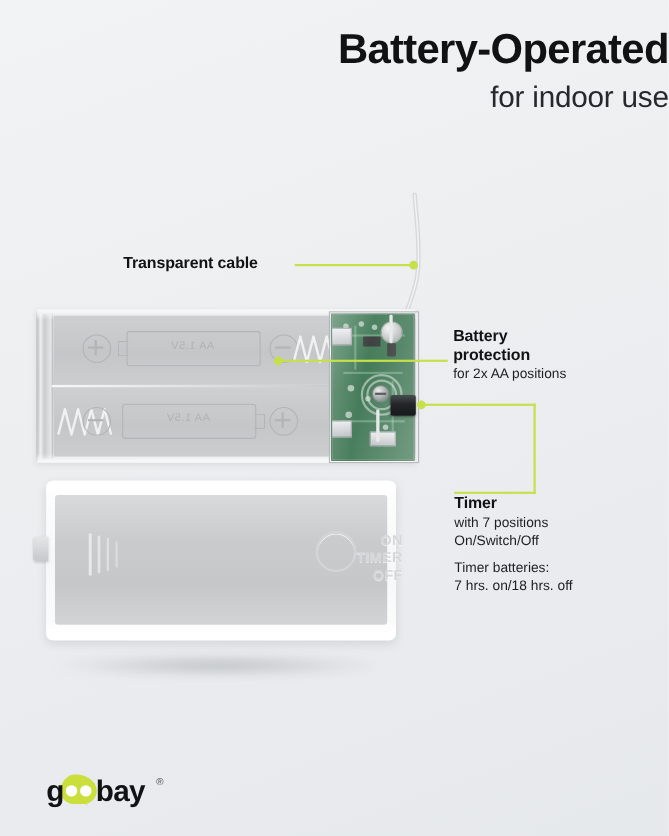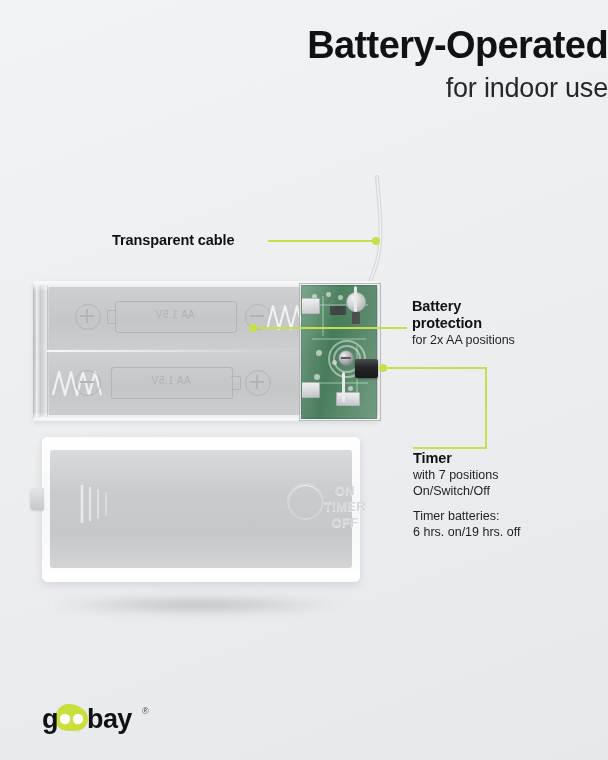--- a/index.html
+++ b/index.html
@@ -206,21 +206,21 @@
     position:absolute;left:30px;top:488px;width:14px;height:22px;border-radius:3px 0 0 3px;
     background:linear-gradient(180deg,#e3e5e7,#c6c9cb);
     box-shadow:0 1px 2px rgba(0,0,0,.12);
   }
   #dial{
     position:absolute;left:287px;top:483px;width:33px;height:33px;border-radius:50%;
     border:2px solid #d3d5d7;
     box-shadow:0 1px 0 rgba(255,255,255,.8) inset;
   }
   .switch-labels{
-    position:absolute;left:324px;top:483px;text-align:center;
+    position:absolute;left:324px;top:483px;text-align:right;
   }
   .sw-lbl{
     font-size:13px;font-weight:bold;color:#d5d7d9;line-height:16px;letter-spacing:.3px;
     text-shadow:0 1px 0 rgba(255,255,255,.55);
   }
 
   
   #prod-shadow{
     position:absolute;left:48px;top:596px;width:300px;height:18px;
     background:radial-gradient(ellipse at center,rgba(120,124,128,.45),rgba(120,124,128,0) 72%);
@@ -361,21 +361,21 @@
     <div class="c-title">protection</div>
     <div class="c-sub">for 2x AA positions</div>
   </div>
 
   <div class="callout" id="callout-switch">
     <div class="c-title">Timer</div>
     <div class="c-sub">with 7 positions</div>
     <div class="c-sub">On/Switch/Off</div>
     <div class="c-gap"></div>
     <div class="c-sub">Timer batteries:</div>
-    <div class="c-sub">6 hrs. on/19 hrs. off</div>
+    <div class="c-sub">7 hrs. on/18 hrs. off</div>
   </div>
 
   <div id="logo">
     <svg width="112" height="32" viewBox="0 0 112 32">
       <path d="M26 2 C 38 2, 46 9, 46 17 C 46 24, 40 29, 33 29 L 26 29 C 19 29, 13 24, 13 17 C 13 9, 19 2, 26 2 Z" fill="#cade3c"></path>
       <path d="M30 24 L 38 31 L 33 23 Z" fill="#cade3c"></path>
       <text x="0" y="26" font-family="Liberation Sans, sans-serif" font-size="27" font-weight="bold" fill="#111214" letter-spacing="-0.6">g</text>
       <circle cx="23" cy="17" r="5.2" fill="#ffffff"></circle>
       <circle cx="36" cy="17" r="5.2" fill="#ffffff"></circle>
       <text x="45" y="26" font-family="Liberation Sans, sans-serif" font-size="27" font-weight="bold" fill="#111214" letter-spacing="-0.6">bay</text>

